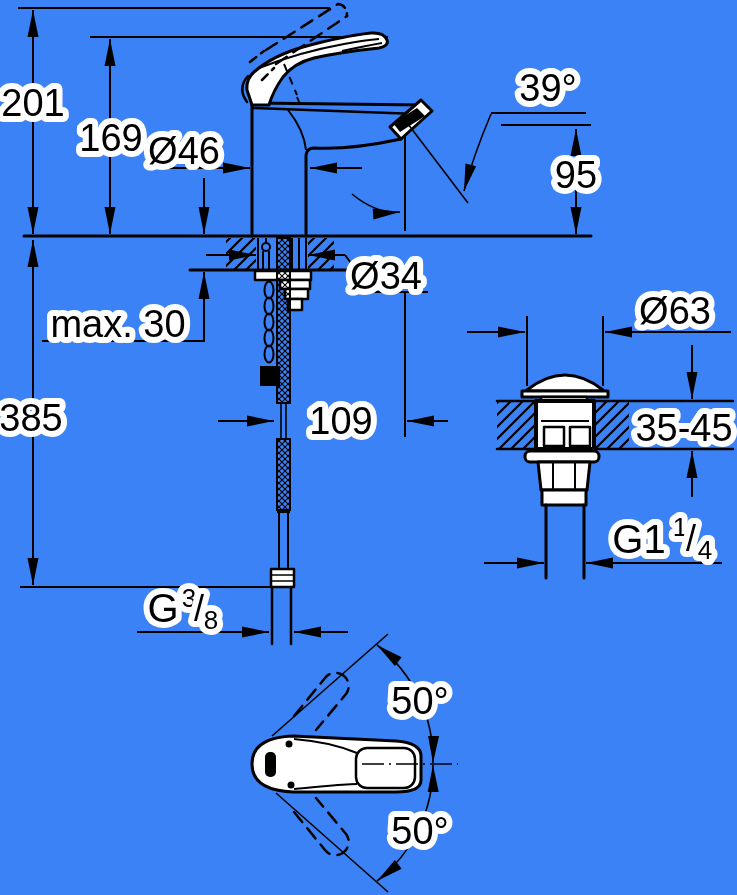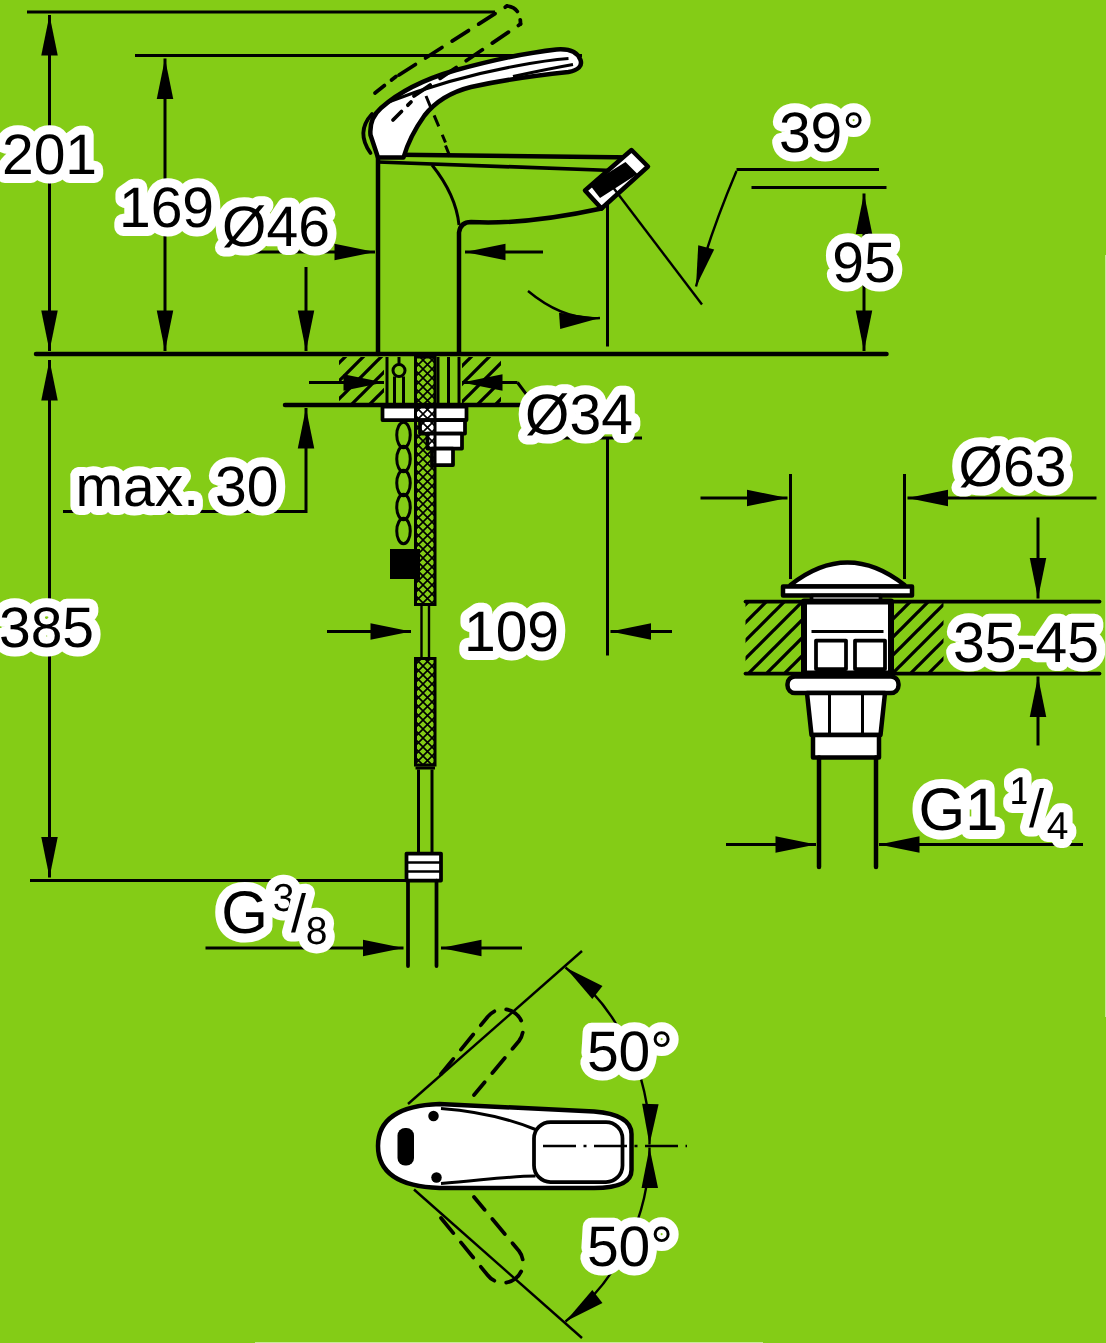--- a/index.html
+++ b/index.html
@@ -1,16 +1,16 @@
 <!DOCTYPE html>
 <html><head>
 <meta charset="utf-8">
 <style>
   html,body{margin:0;padding:0;background:#fff;}
-  .stage{width:737px;height:895px;position:relative;background:#84cc16;overflow:hidden;}
+  .stage{width:737px;height:895px;position:relative;background:#3b82f6;overflow:hidden;}
   svg{display:block;}
   svg text{font-family:"Liberation Sans","DejaVu Sans",sans-serif;fill:#000;}
   .t38{font-size:38px;}
   .t40{font-size:40px;}
   .t26{font-size:26px;}
   .t36{font-size:36px;}
   .mid{text-anchor:middle;}
   .halo{paint-order:stroke;stroke:#fff;stroke-width:12px;stroke-linejoin:round;}
   .d2{stroke:#000;stroke-width:2;fill:none;}
   .d16{stroke:#000;stroke-width:1.6;fill:none;}

